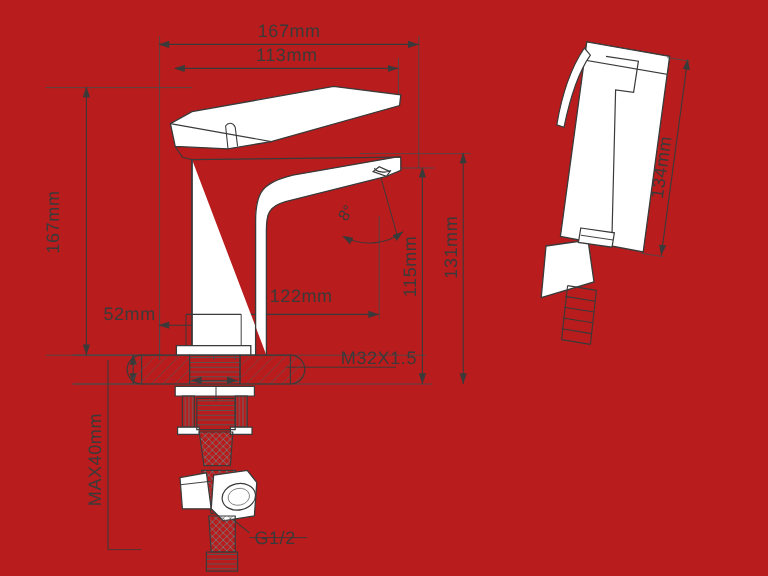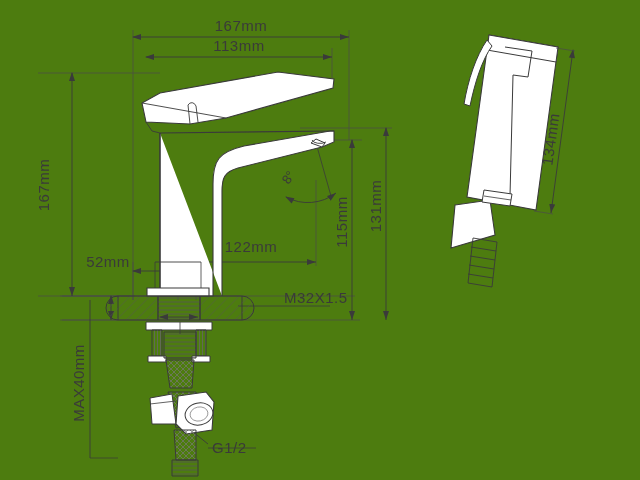--- a/index.html
+++ b/index.html
@@ -5,21 +5,21 @@
 <style>
   html, body {
     margin: 0;
     padding: 0;
     background: #ffffff;
   }
   #sheet {
     position: relative;
     width: 640px;
     height: 480px;
-    background: #4d7c0f;
+    background: #b91c1c;
     overflow: hidden;
     font-family: "Liberation Sans", sans-serif;
   }
   #sheet svg {
     position: absolute;
     left: 0;
     top: 0;
   }
   .dimtext {
     font-family: "Liberation Sans", sans-serif;

